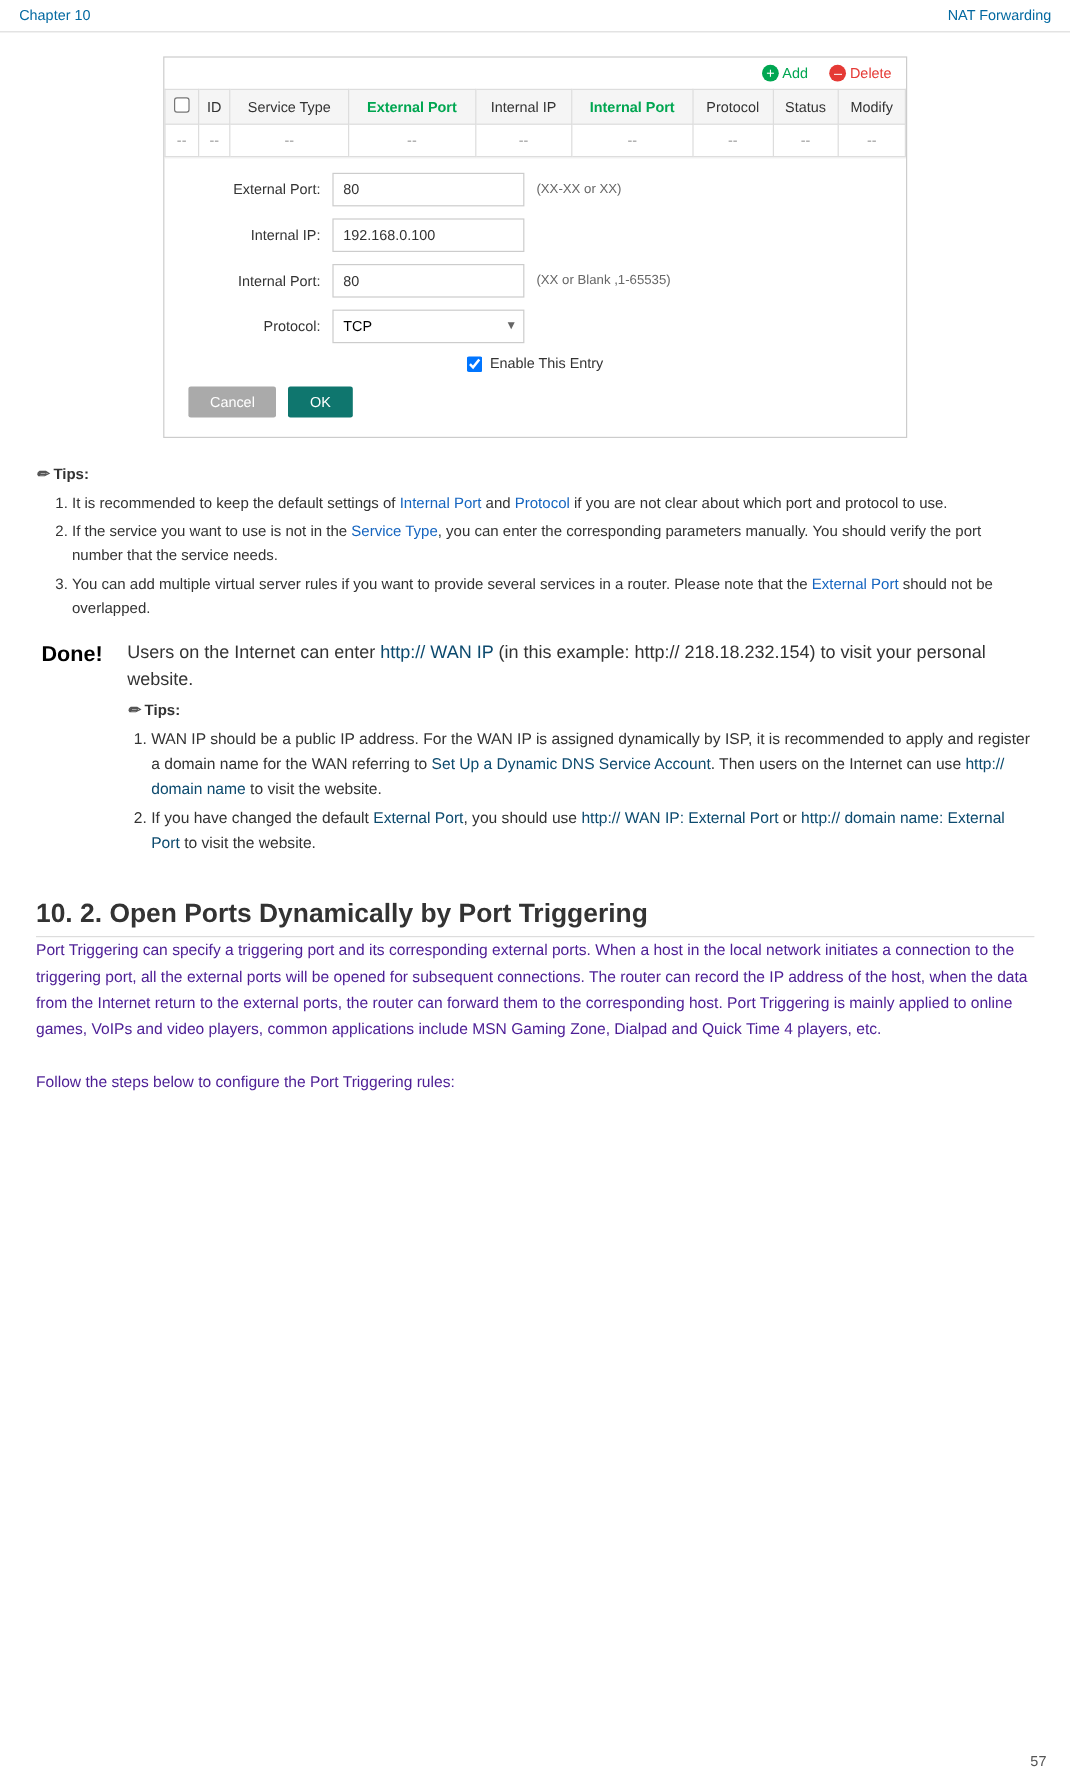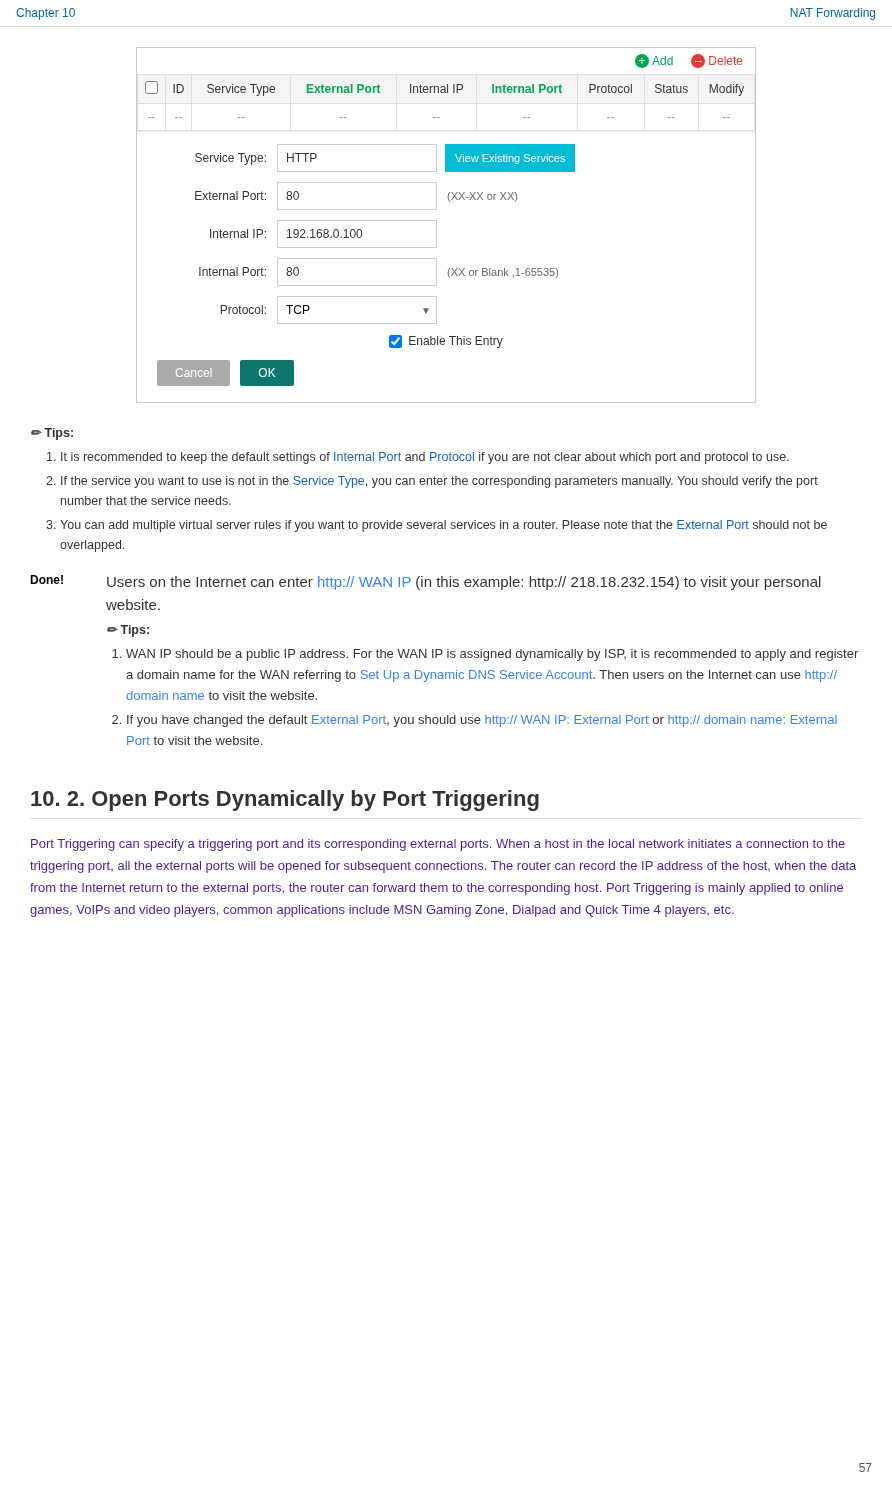--- a/index.html
+++ b/index.html
@@ -243,34 +243,35 @@
     }
     .tips-list {
       list-style: decimal;
       padding-left: 20px;
       margin-left: 10px;
     }
     .tips-list li {
       margin-bottom: 4px;
     }
     .link-blue { color: #1565c0; }
-    .link-teal { color: #3b82f6; }
+    .link-teal { color: #0c4a6e; }
 
     
     .done-section {
       display: flex;
       margin-top: 16px;
       gap: 16px;
     }
     .done-label {
-      font-size: 12px;
+      font-size: 18px;
       font-weight: bold;
       color: #000;
       min-width: 60px;
       padding-top: 2px;
+      text-align: center;
     }
     .done-content {
       font-size: 13px;
       line-height: 1.6;
       flex: 1;
     }
     .done-main-text {
       font-size: 15px;
       line-height: 1.5;
       margin-bottom: 4px;
@@ -283,21 +284,20 @@
     .done-tips-list li {
       margin-bottom: 4px;
     }
 
     
     .section-title {
       font-size: 22px;
       font-weight: bold;
       color: #333;
       margin-top: 30px;
-      margin-bottom: 14px;
       border-bottom: 1px solid #ddd;
       padding-bottom: 6px;
     }
     .section-body {
       font-size: 13px;
       line-height: 1.7;
       color: #4c1d95;
     }
 
     
@@ -350,25 +350,20 @@
           <td>--</td>
           <td>--</td>
           <td>--</td>
           <td>--</td>
         </tr>
       </tbody>
     </table>
 
     <div class="form-section">
 
-      <div class="form-row">
-        <span class="form-label">Service Type:</span>
-        <input class="form-input" type="text" value="HTTP" style="">
-        <button class="btn-view-services">View Existing Services</button>
-      </div>
 
       <div class="form-row">
         <span class="form-label">External Port:</span>
         <input class="form-input" type="text" value="80" style="">
         <span class="form-hint">(XX-XX or XX)</span>
       </div>
 
       <div class="form-row">
         <span class="form-label">Internal IP:</span>
         <input class="form-input" type="text" value="192.168.0.100" style="">
@@ -440,19 +435,20 @@
           If you have changed the default <span class="link-teal">External Port</span>, you should use <span class="link-teal">http:// WAN IP: External Port</span> or <span class="link-teal">http:// domain name: External Port</span> to visit the website.
         </li>
       </ol>
     </div>
   </div>
 
   <div class="section-title">10. 2.   Open Ports Dynamically by Port Triggering</div>
   <div class="section-body">
     <p>Port Triggering can specify a triggering port and its corresponding external ports. When a host in the local network initiates a connection to the triggering port, all the external ports will be opened for subsequent connections. The router can record the IP address of the host, when the data from the Internet return to the external ports, the router can forward them to the corresponding host. Port Triggering is mainly applied to online games, VoIPs and video players, common applications include MSN Gaming Zone, Dialpad and Quick Time 4 players, etc.</p>
     <br>
+    <p>Follow the steps below to configure the Port Triggering rules:</p>
   </div>
 
 </div>
 
 <div class="page-footer">
   <span>57</span>
 </div>
 
 </body></html>

